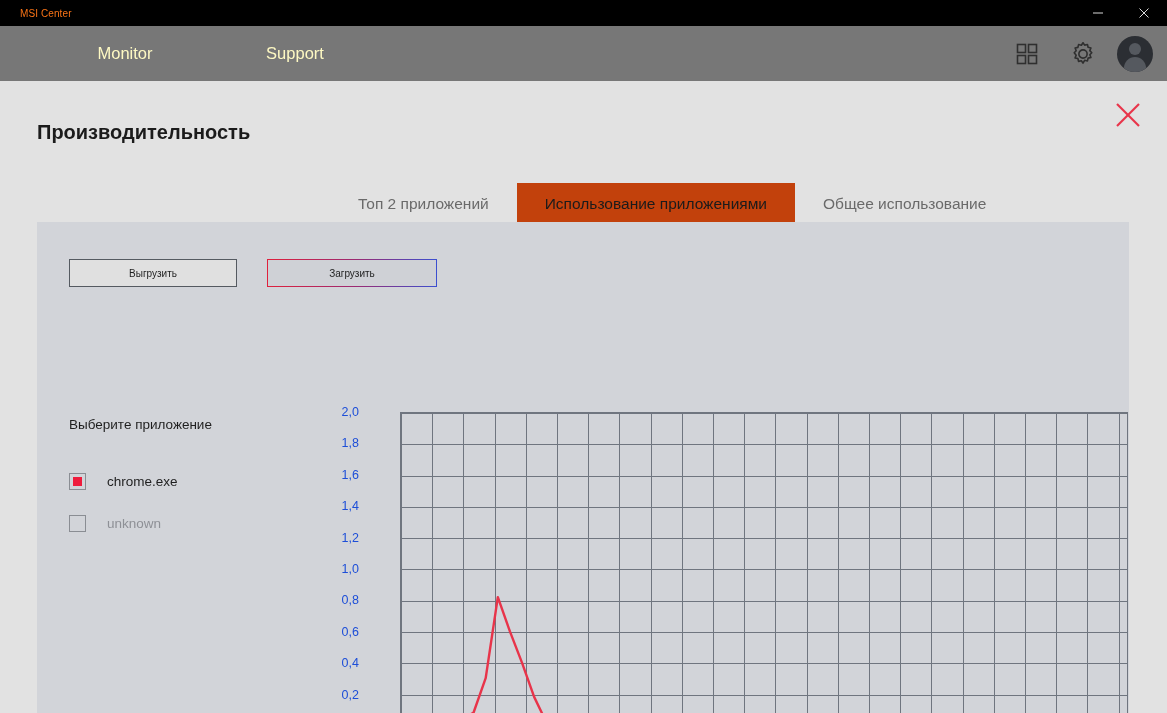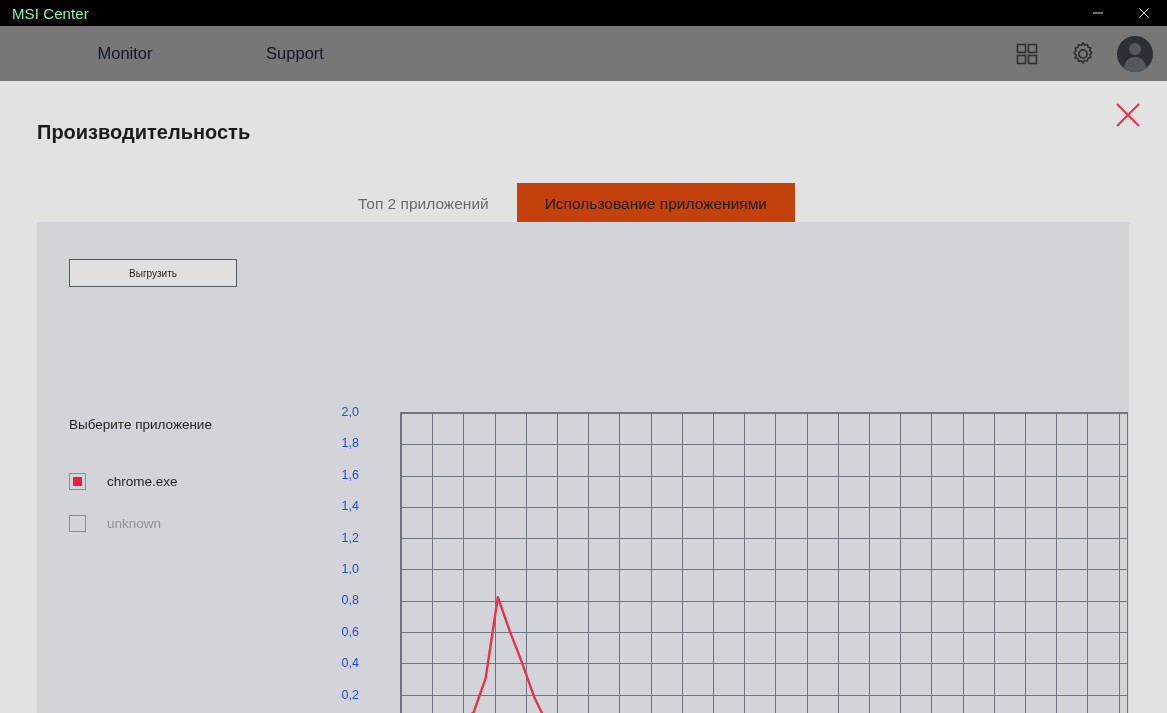--- a/index.html
+++ b/index.html
@@ -16,23 +16,23 @@
   
   .titlebar {
     position: absolute;
     left: 0; top: 0;
     width: 1167px; height: 26px;
     background: #000000;
     display: flex;
     align-items: center;
   }
   .titlebar-text {
-    color: #86efac;
-    font-size: 15px;
-    margin-left: 12px;
+    color: #f97316;
+    font-size: 10px;
+    margin-left: 20px;
     letter-spacing: 0.1px;
     white-space: nowrap;
   }
   .titlebar-controls {
     position: absolute;
     right: 0; top: 0;
     height: 26px;
     display: flex;
   }
   .tb-btn {
@@ -59,21 +59,21 @@
     align-items: stretch;
   }
   .nav-tab {
     position: relative;
     display: flex;
     align-items: center;
     justify-content: center;
     min-width: 170px;
     padding: 0 18px;
     font-size: 16.5px;
-    color: #0f172a;
+    color: #fef9c3;
     white-space: nowrap;
   }
   .nav-tab.active {
     color: #111111;
     font-weight: bold;
   }
   .nav-tab.active::after {
     content: "";
     position: absolute;
     left: 8px; right: 8px;
@@ -351,27 +351,33 @@
     </svg>
   </div>
 
   <div class="tabstrip">
     <div class="tab">
       <span>Топ 2 приложений</span>
     </div>
     <div class="tab active">
       <span>Использование приложениями</span>
     </div>
+    <div class="tab">
+      <span>Общее использование</span>
+    </div>
   </div>
 
   <div class="panel">
 
     <div class="btn-row">
       <div class="btn">
         <span>Выгрузить</span>
+      </div>
+      <div class="btn btn-gradient">
+        <span class="inner">Загрузить</span>
       </div>
     </div>
 
     <div class="select-label">Выберите приложение</div>
 
     <div class="app-list">
       <div class="app-item">
         <div class="cbox">
           <div class="mark"></div>
         </div>

